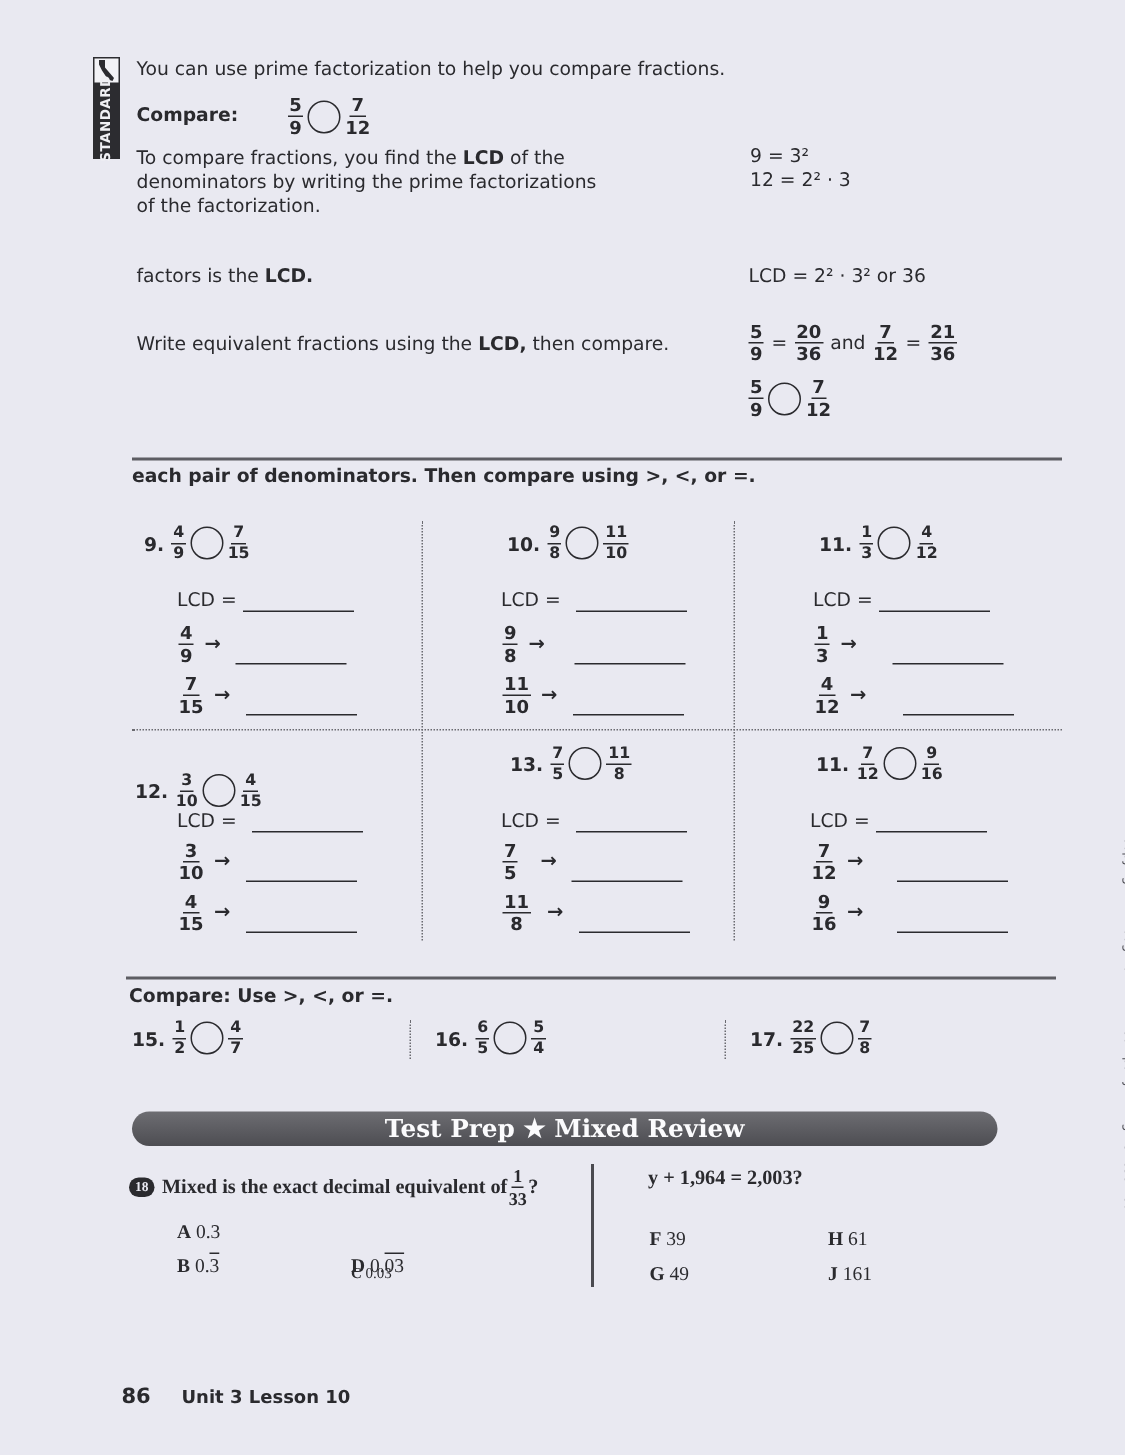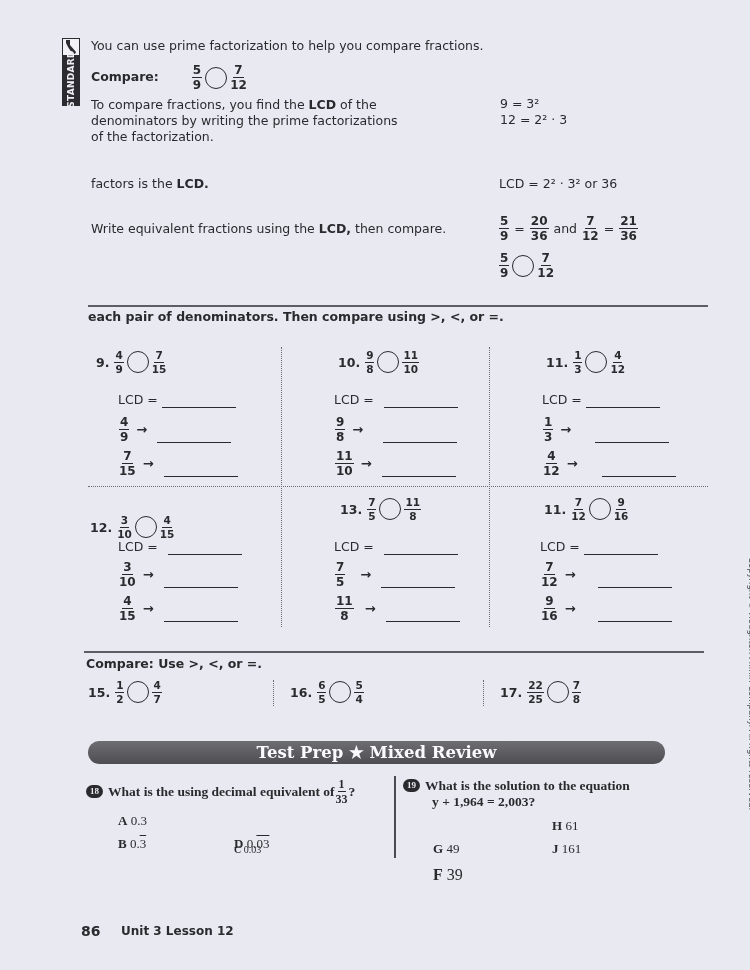--- a/index.html
+++ b/index.html
@@ -279,37 +279,36 @@
       <span class="d">25</span>
     </span><span class="circ"></span><span class="frac sm">
       <span class="n">7</span>
       <span class="d">8</span>
     </span>
 </div>
 
 <div class="banner">Test Prep ★ Mixed Review</div>
 
 <div class="abs serif" style="left:86px;top:778px;font-size:13.5px;font-weight:bold;white-space:nowrap;">
-  <span class="qbadge">18</span><span style="vertical-align:middle">What is the using decimal equivalent of</span><span class="frac" style="font-size:12px;">
+  <span class="qbadge">18</span><span style="vertical-align:middle">Mixed is the exact decimal equivalent of</span><span class="frac" style="font-size:12px;">
       <span class="n">1</span>
       <span class="d">33</span>
     </span><span style="vertical-align:middle">?</span>
 </div>
 <div class="abs serif" style="left:118px;top:813px;font-size:13px;"><b>A</b> <span>0.</span><span>3</span></div>
 <div class="abs serif" style="left:234px;top:844px;font-size:10px;"><b>C</b> <span>0.03</span></div>
 <div class="abs serif" style="left:118px;top:836px;font-size:13px;"><b>B</b> <span>0.</span><span class="ovl">3</span></div>
 <div class="abs serif" style="left:234px;top:836px;font-size:13px;"><b>D</b> <span>0.</span><span class="ovl">03</span></div>
 
 <div class="abs" style="left:394px;top:776px;width:1.5px;height:82px;background:#4a4a50;"></div>
 
 <div class="abs serif" style="left:403px;top:777px;font-size:13.5px;font-weight:bold;white-space:nowrap;">
-  <div><span class="qbadge">19</span><span style="vertical-align:middle">What is the solution to the equation</span></div>
   <div style="margin-left:29px;">y + 1,964 = 2,003?</div>
 </div>
-<div class="abs serif" style="left:433px;top:818px;font-size:16px;margin-top:48px;"><b>F</b> <span>39</span></div>
+<div class="abs serif" style="left:433px;top:818px;font-size:13px;"><b>F</b> <span>39</span></div>
 <div class="abs serif" style="left:552px;top:818px;font-size:13px;"><b>H</b> <span>61</span></div>
 <div class="abs serif" style="left:433px;top:841px;font-size:13px;"><b>G</b> <span>49</span></div>
 <div class="abs serif" style="left:552px;top:841px;font-size:13px;"><b>J</b> <span>161</span></div>
 
 <div class="abs" style="left:81px;top:923px;font-size:14px;font-weight:bold;">86</div>
-<div class="abs" style="left:121px;top:924px;font-size:12px;font-weight:bold;">Unit 3 Lesson 12</div>
+<div class="abs" style="left:121px;top:924px;font-size:12px;font-weight:bold;">Unit 3 Lesson 10</div>
 
 <div class="copyright">Copyright © Houghton Mifflin Company. All rights reserved.</div>
 
 </body></html>

